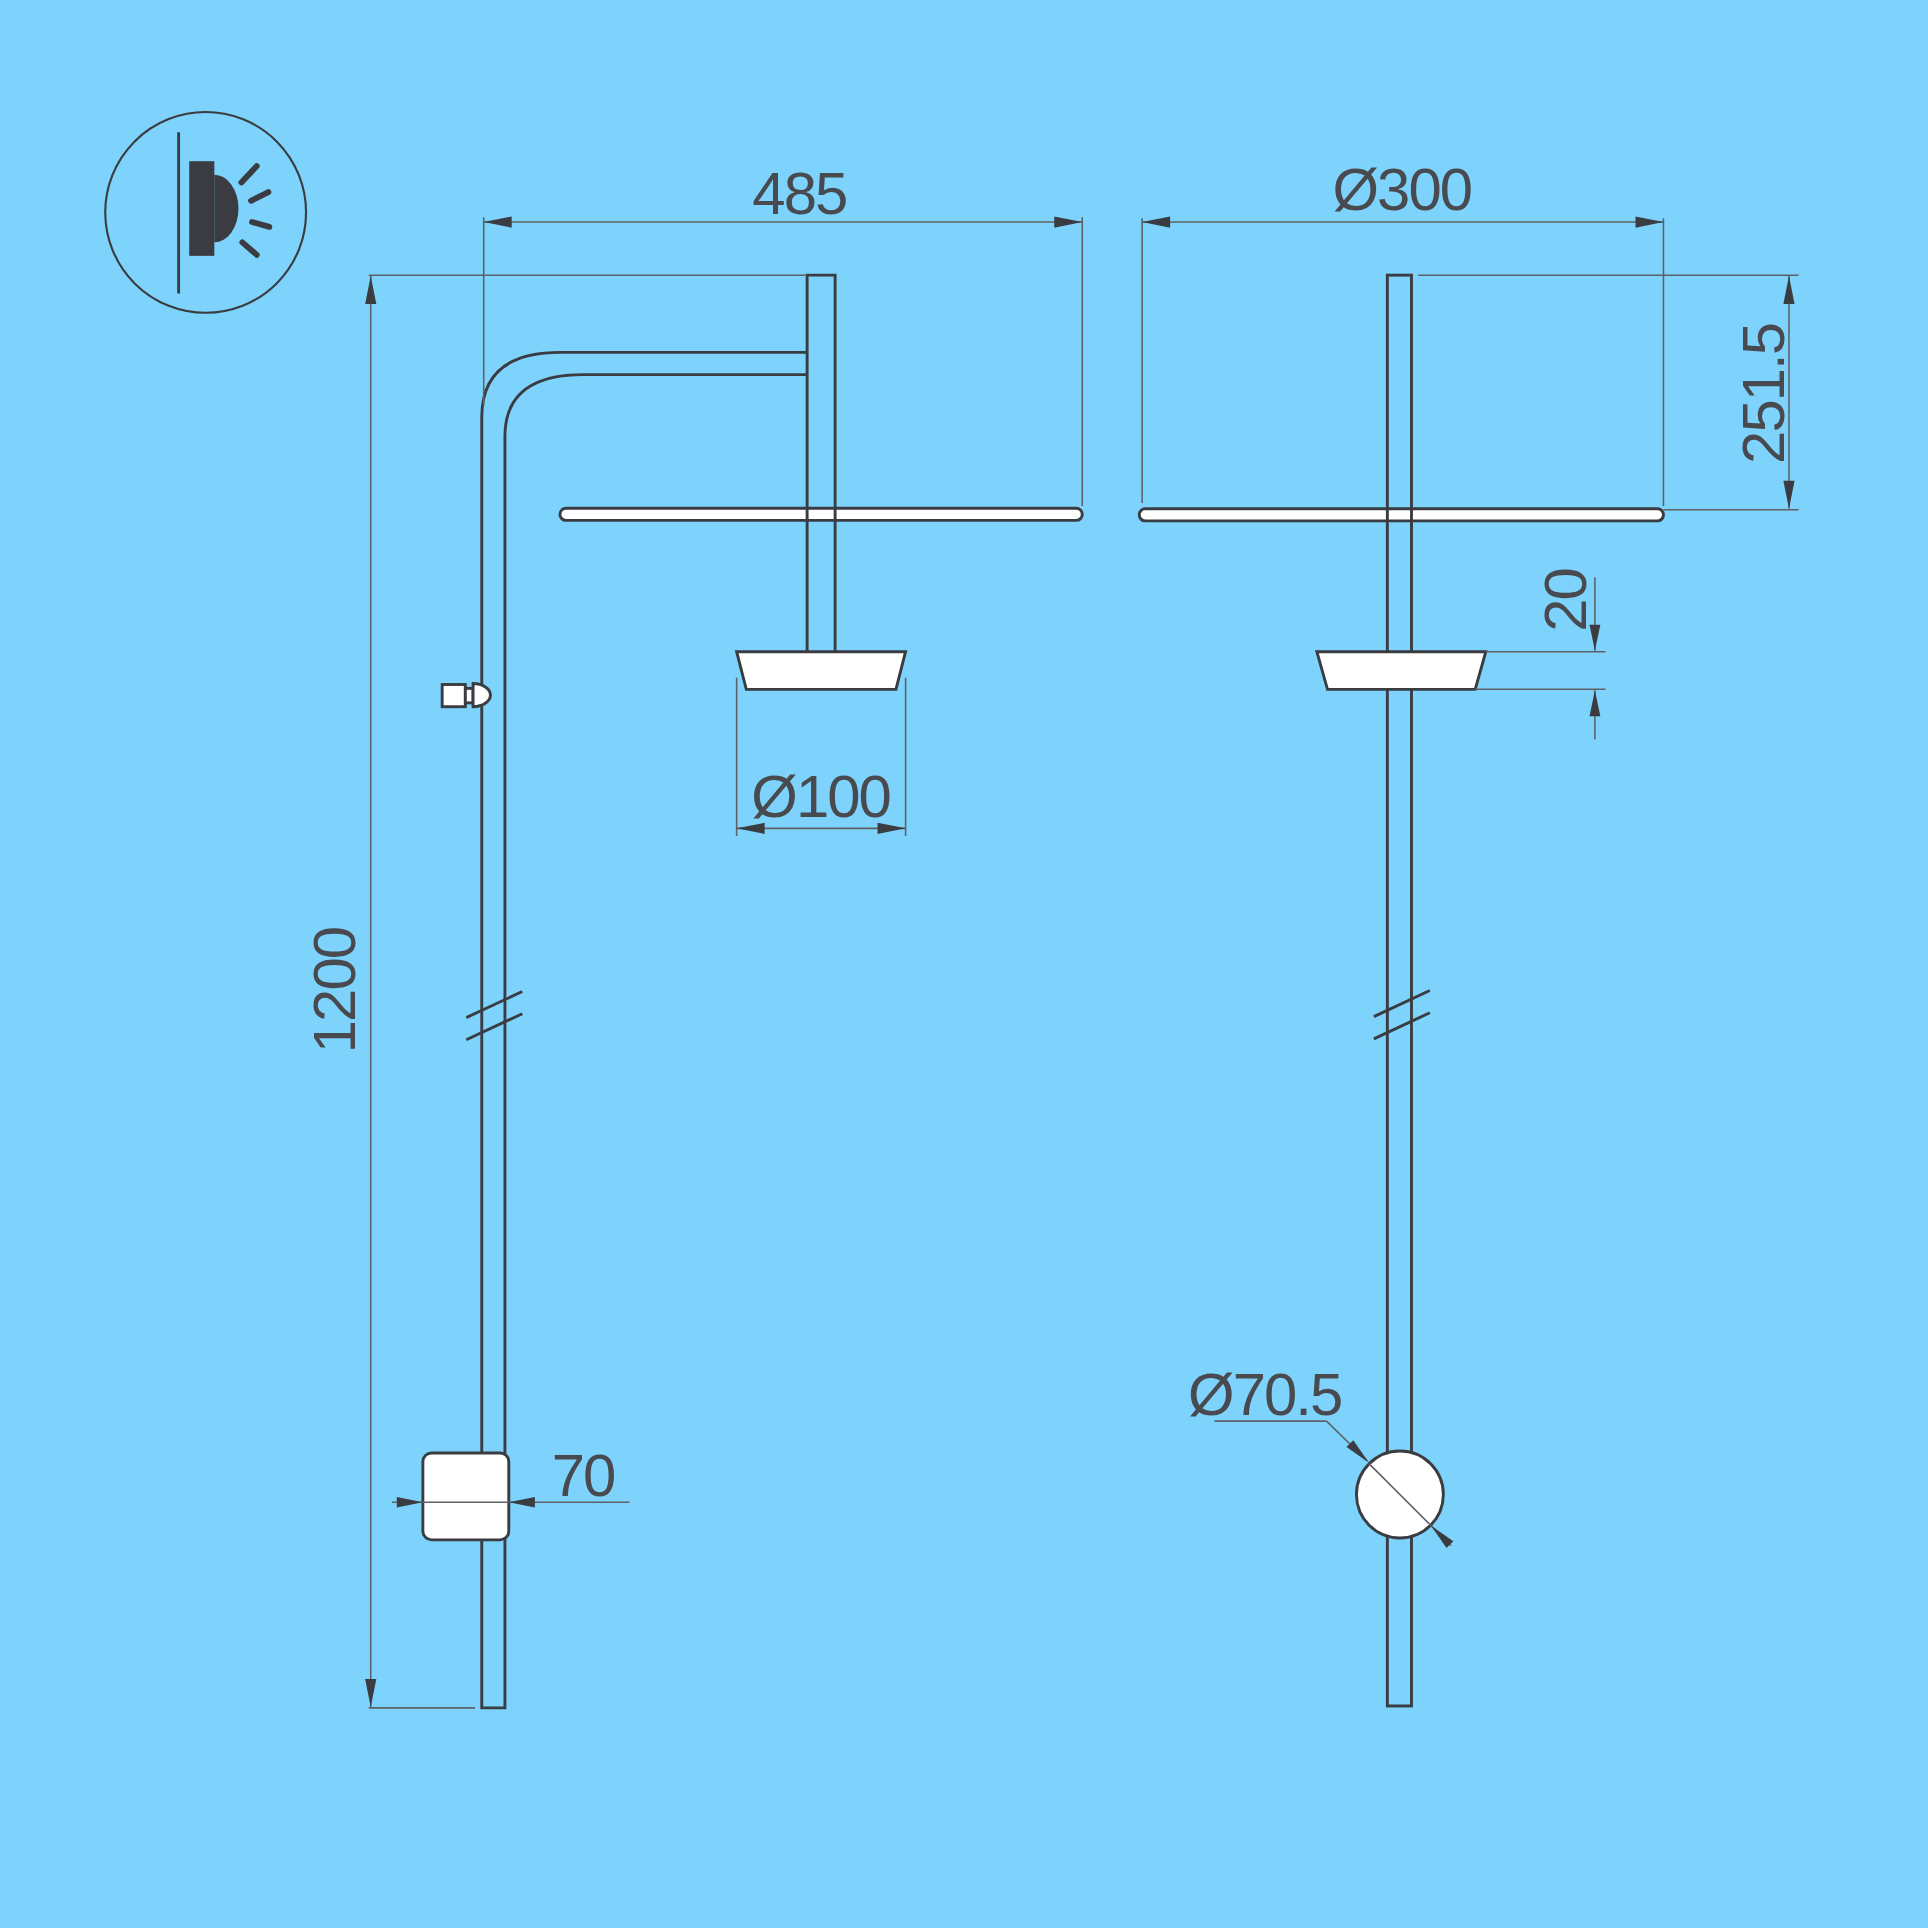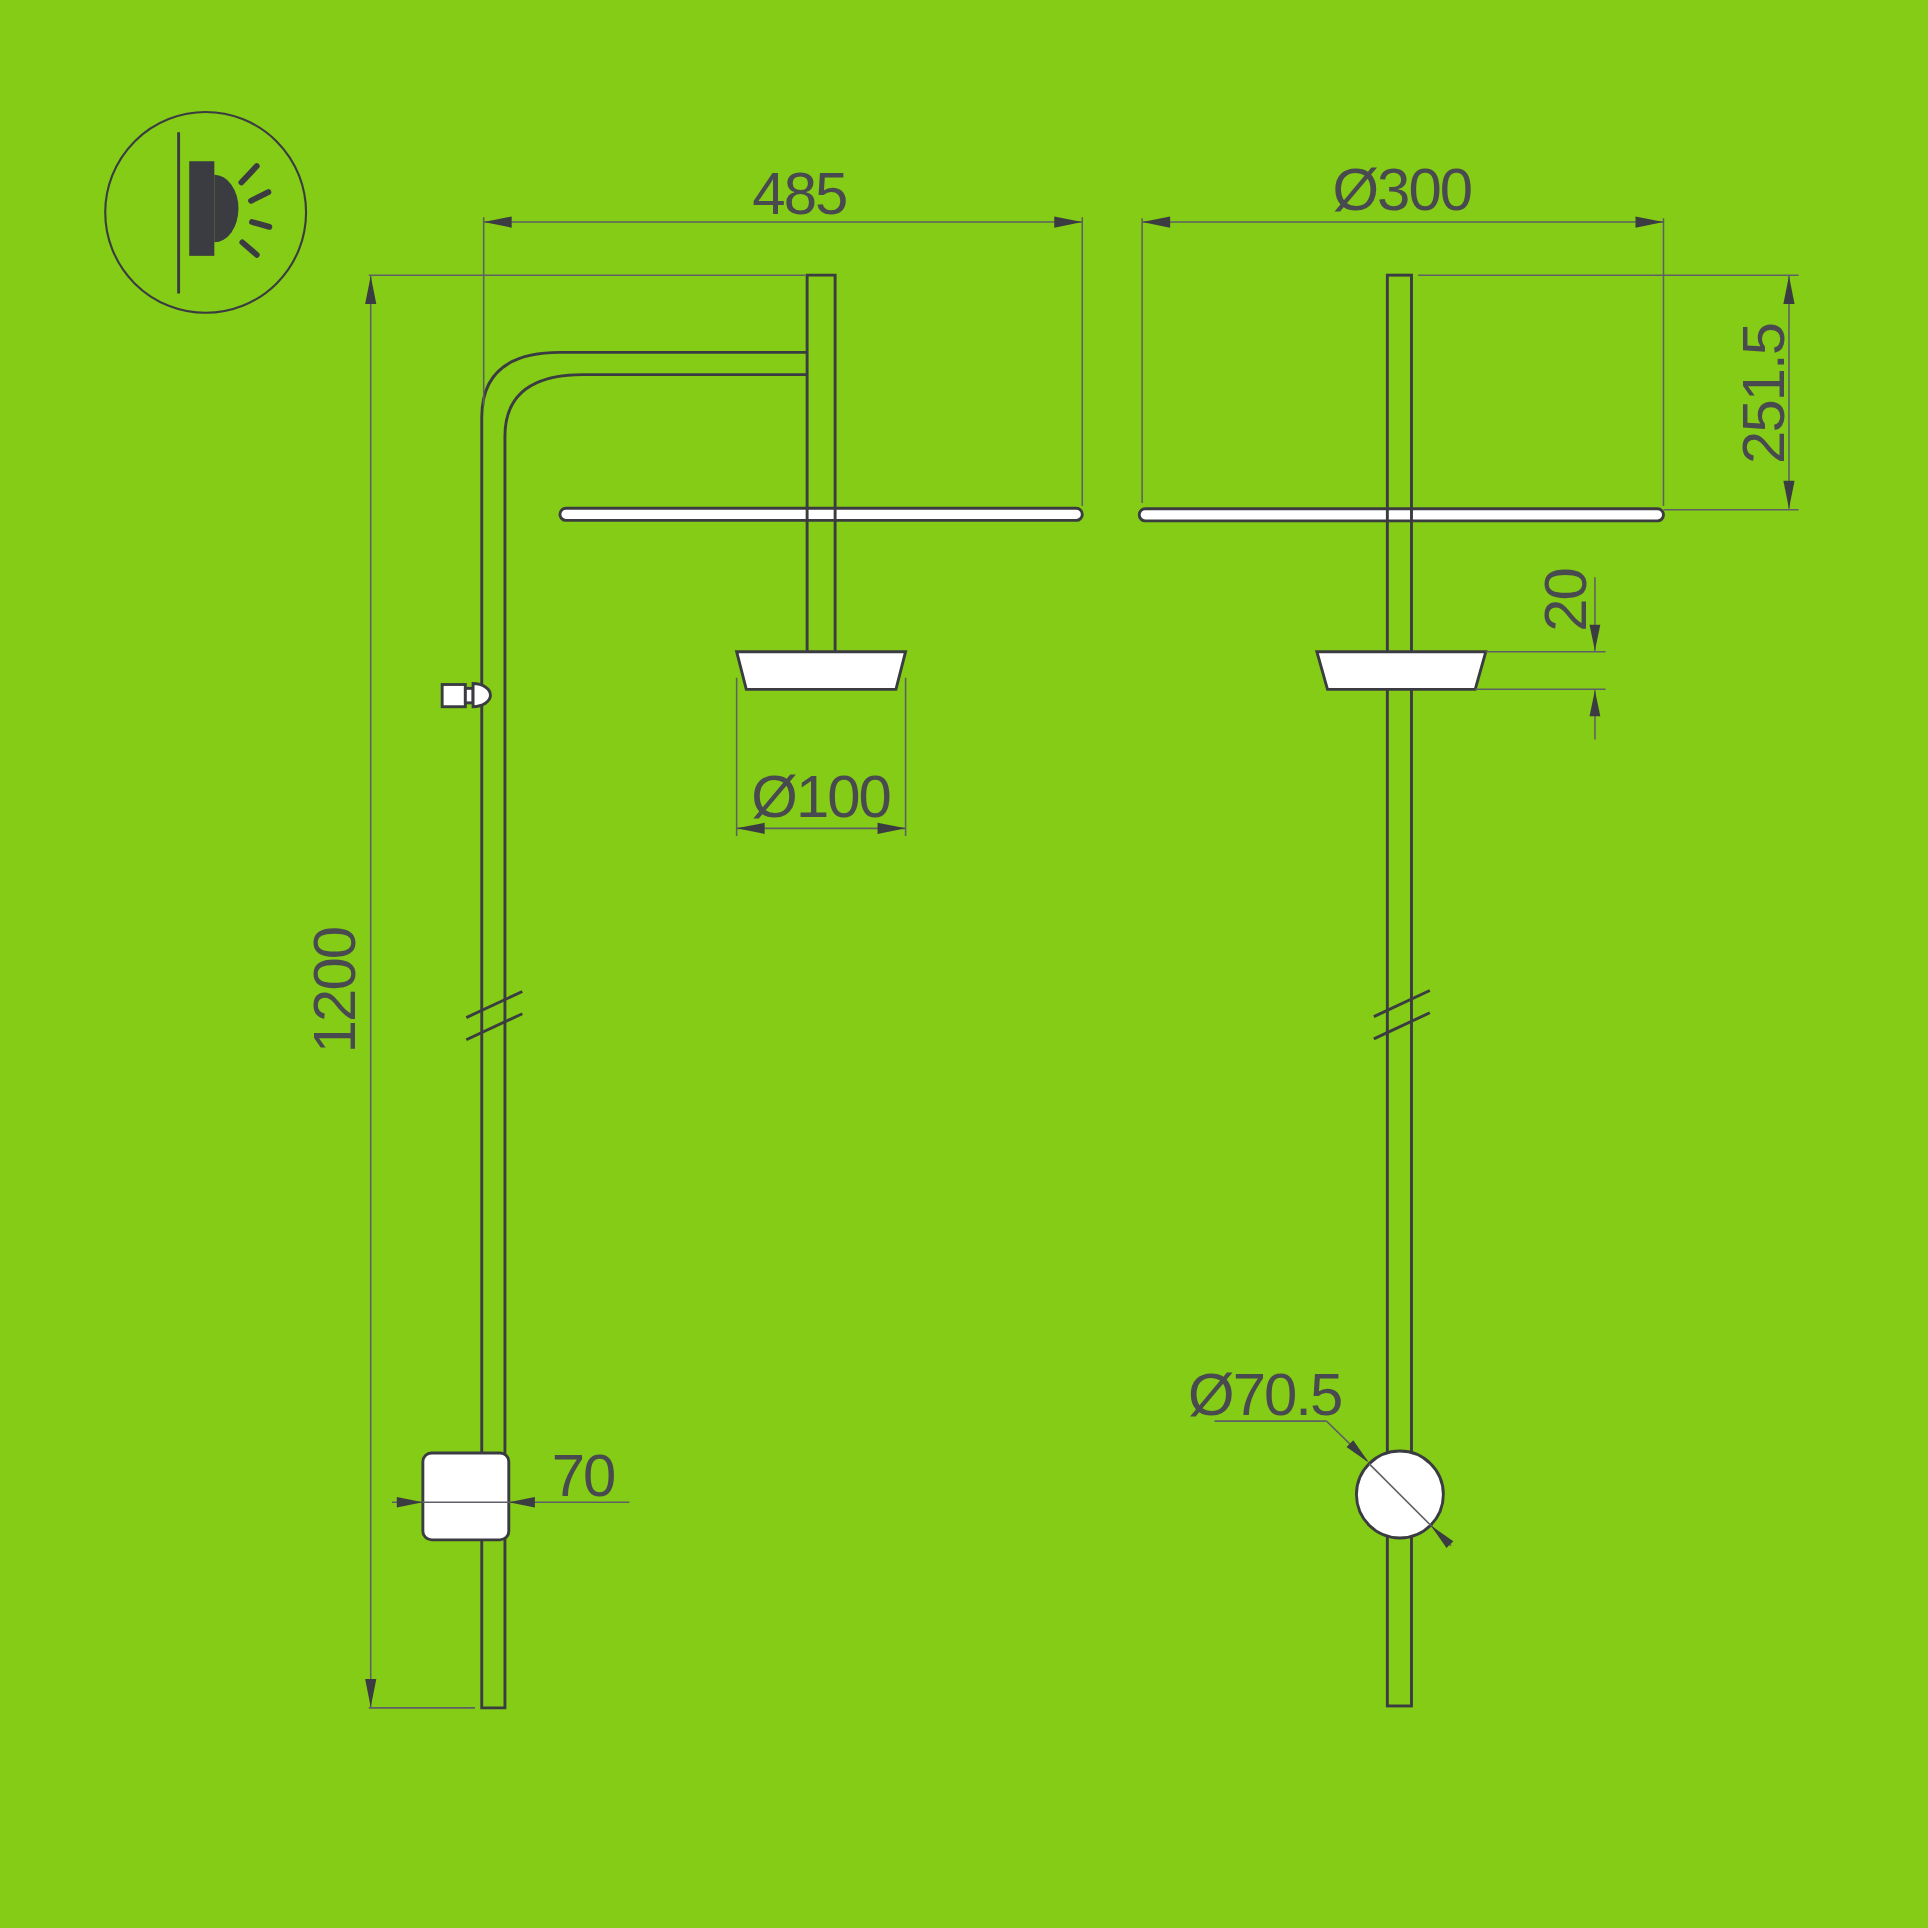--- a/index.html
+++ b/index.html
@@ -1,16 +1,16 @@
 <!DOCTYPE html>
 <html><head>
 <meta charset="utf-8">
 <style>
   html,body{margin:0;padding:0;background:#ffffff;}
-  .stage{position:relative;width:1928px;height:1928px;background:#84cc16;overflow:hidden;
+  .stage{position:relative;width:1928px;height:1928px;background:#7dd3fc;overflow:hidden;
          font-family:"Liberation Sans", sans-serif;}
   svg{position:absolute;left:0;top:0;}
   .obj   {stroke:#3b3c41;stroke-width:3;fill:none;stroke-linecap:butt;}
   .objfill{stroke:#3b3c41;stroke-width:3;fill:#ffffff;}
   .dark  {fill:#3b3c41;stroke:none;}
   .thin  {stroke:#5f6065;stroke-width:1.6;fill:none;}
   .arrow {fill:#3b3c41;stroke:none;}
   .dimtxt{fill:#494a4f;font-size:62px;letter-spacing:-2px;}
   .ray   {stroke:#3b3c41;stroke-width:6;stroke-linecap:round;}
   .iconcirc{stroke:#3b3c41;stroke-width:2.2;fill:none;}

